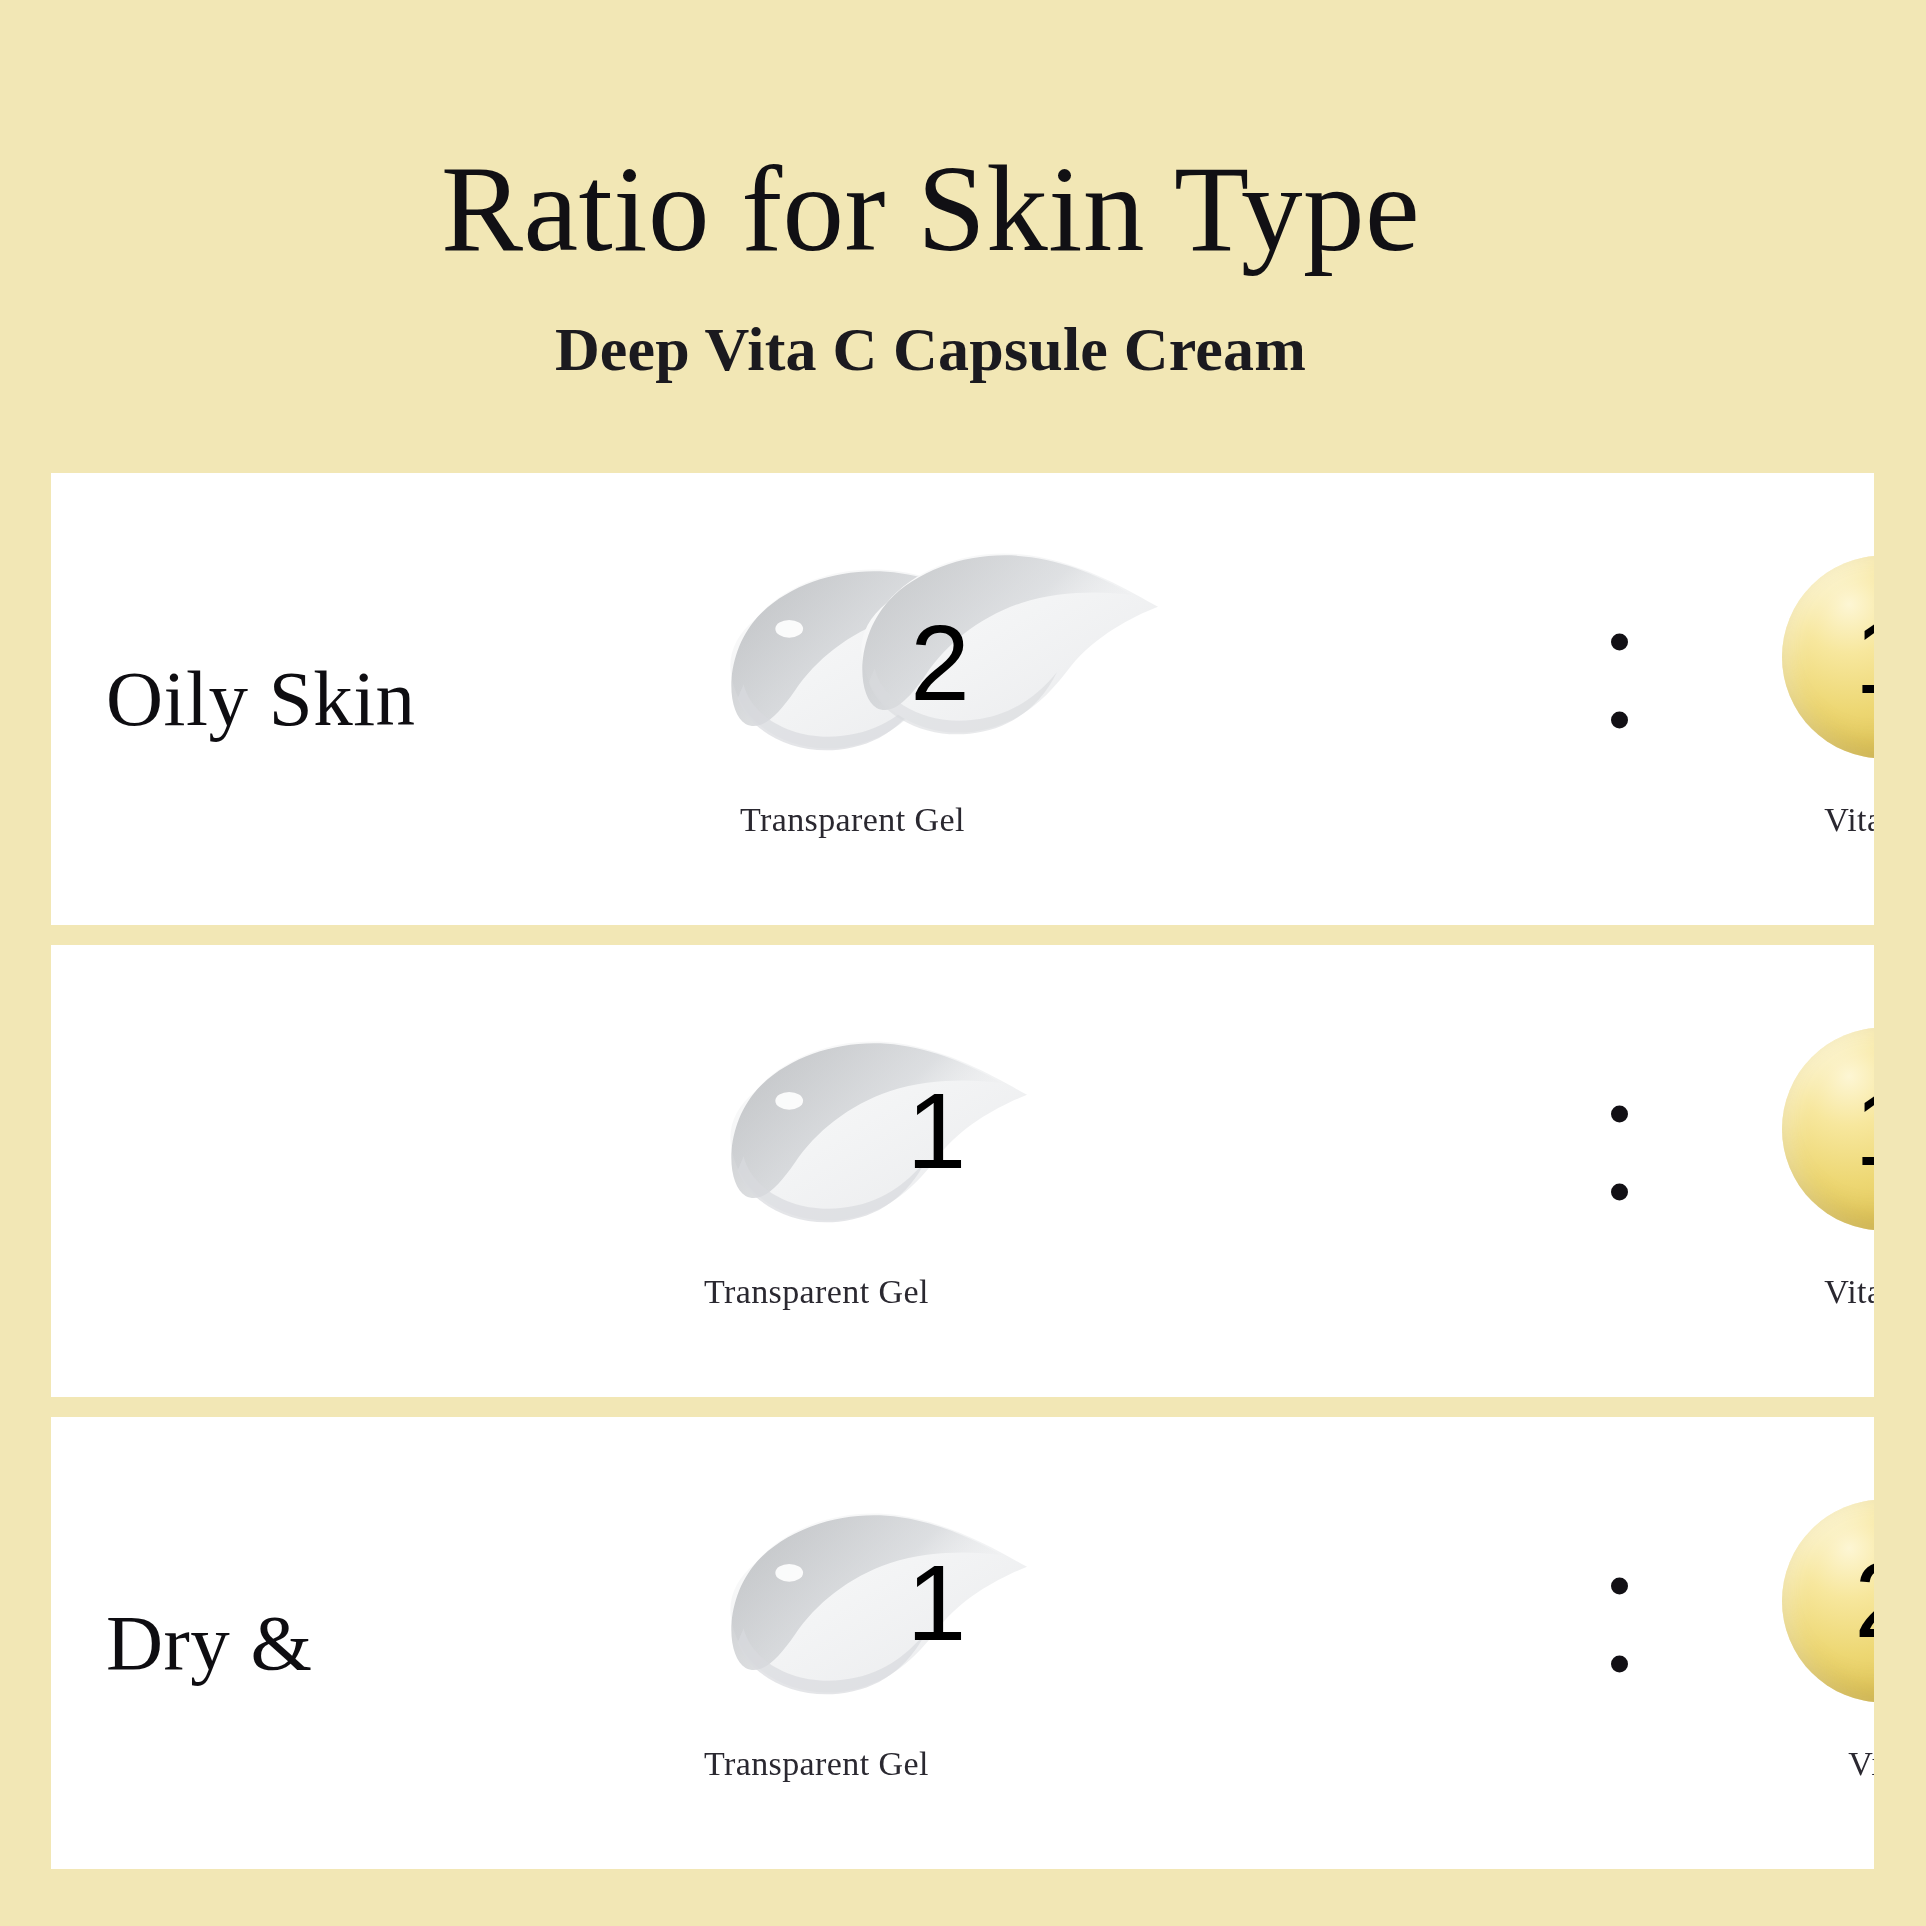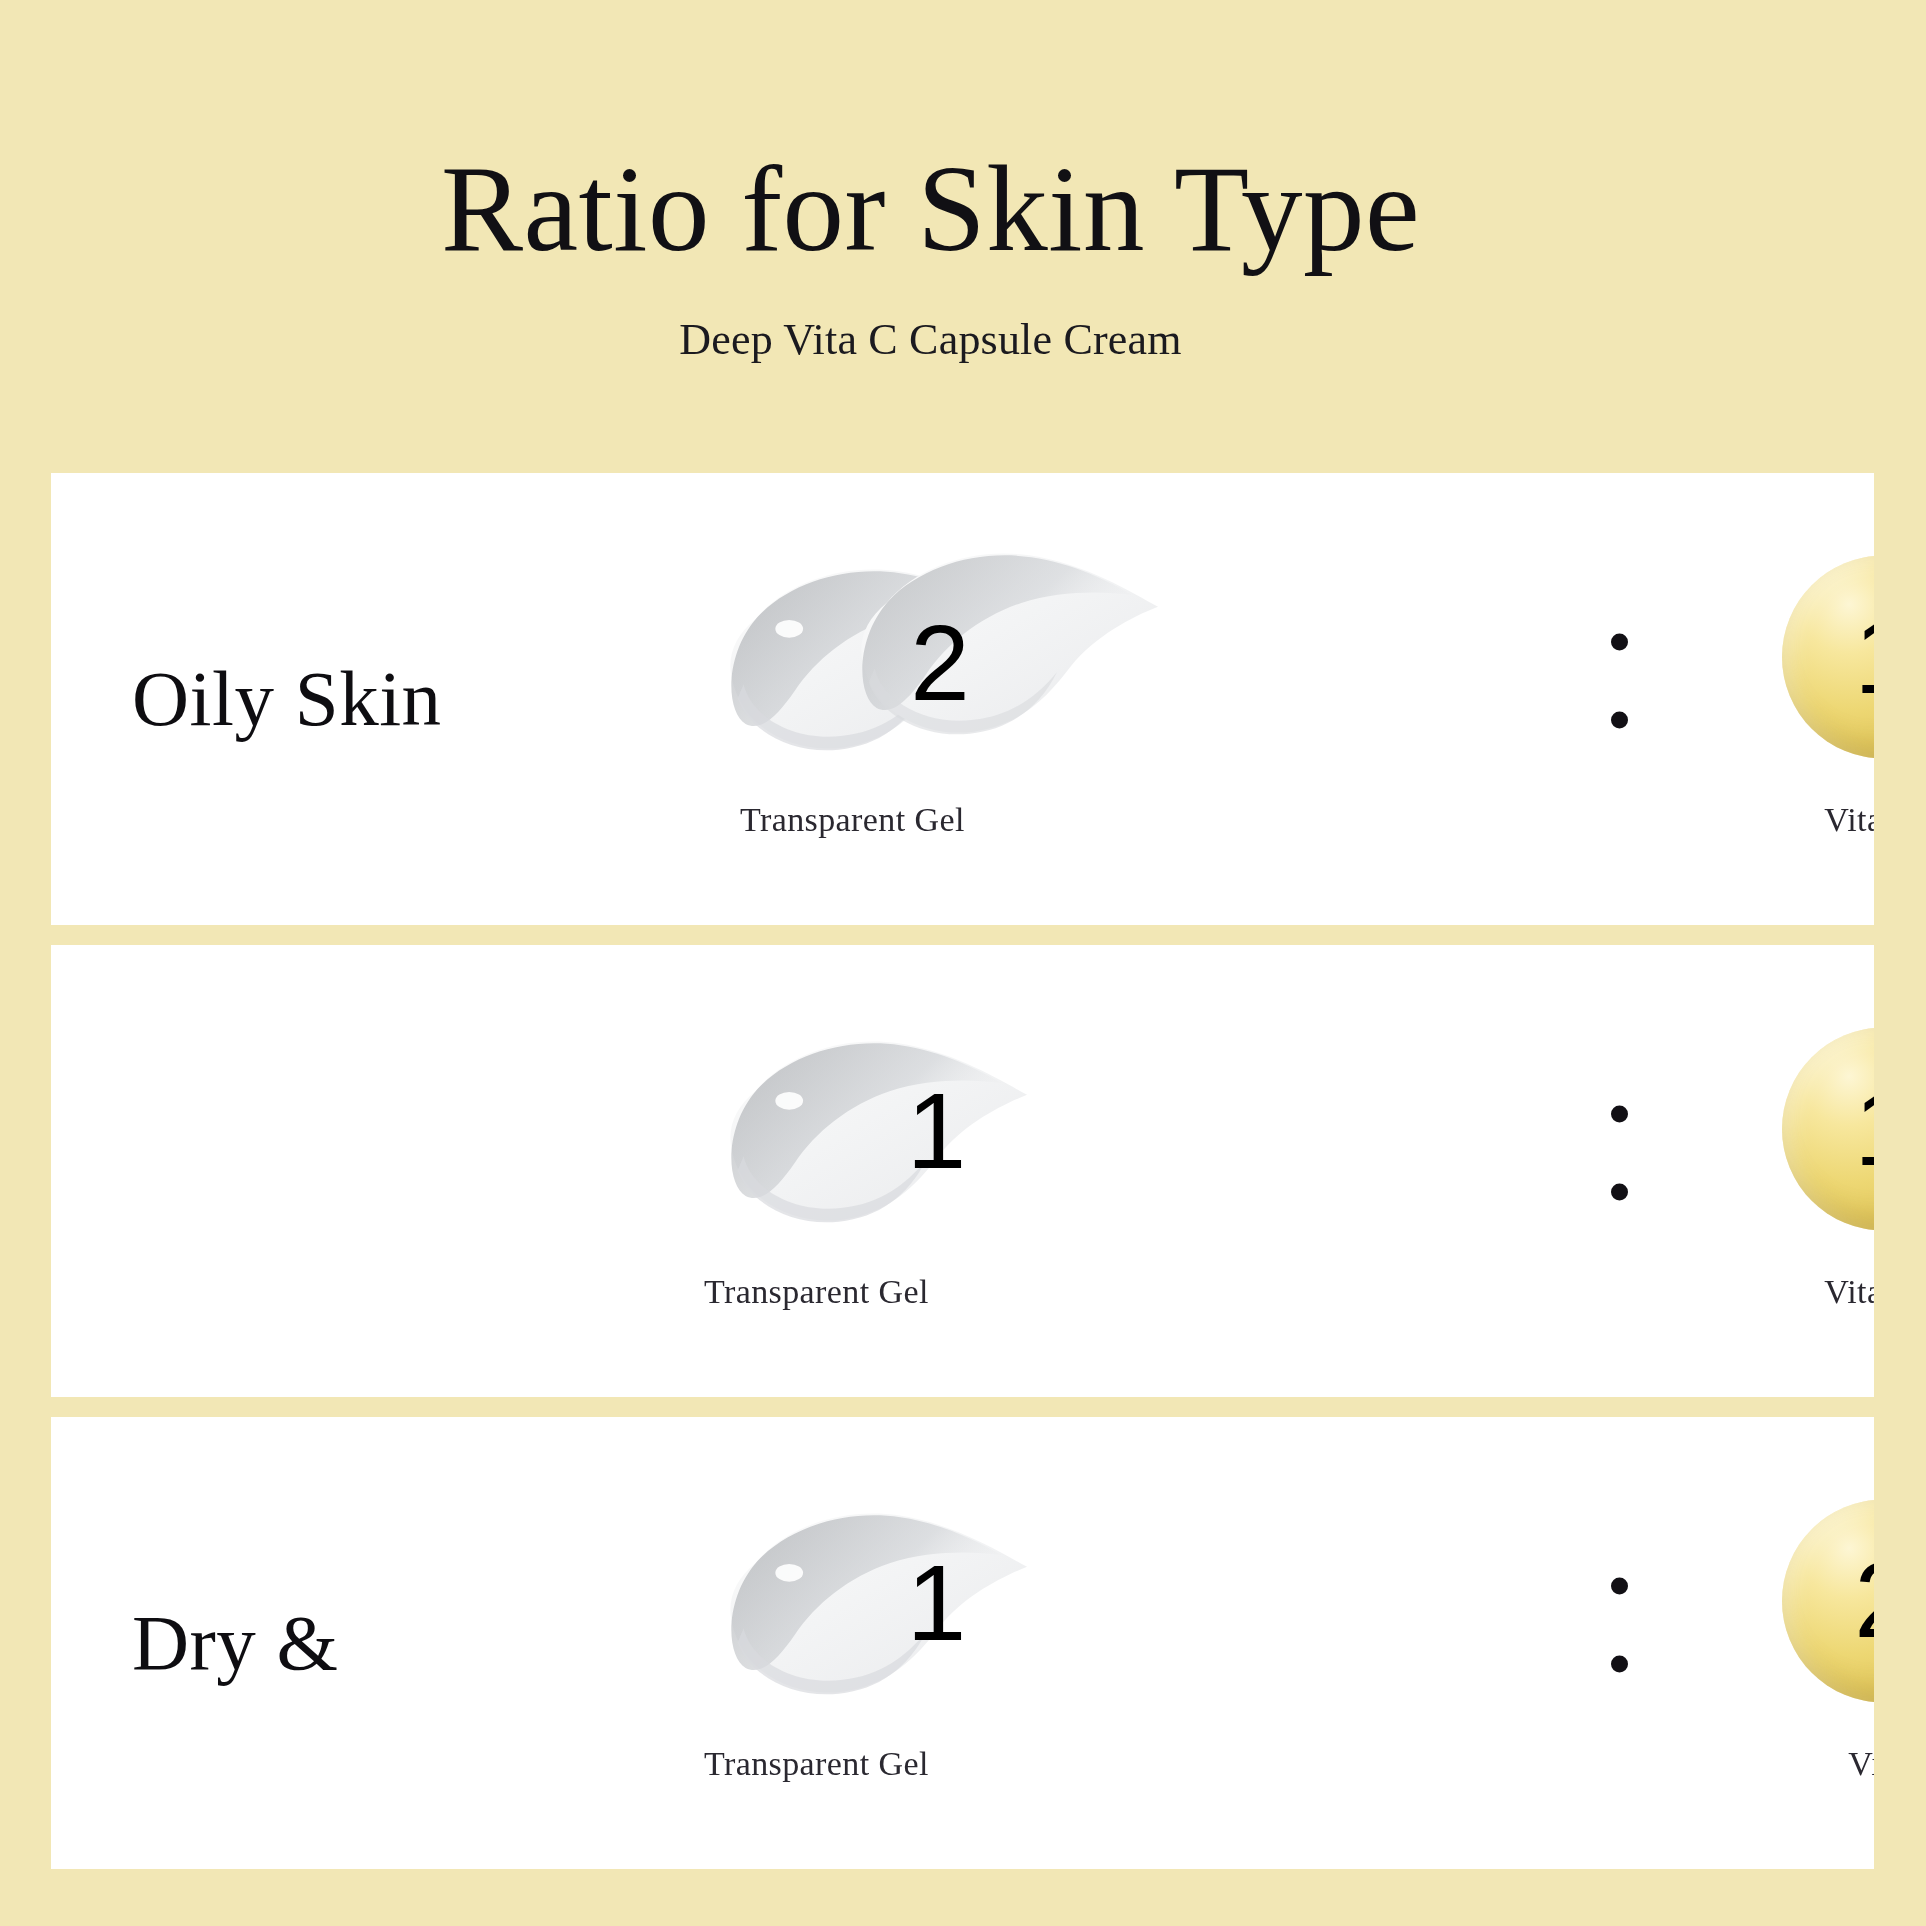--- a/index.html
+++ b/index.html
@@ -38,23 +38,23 @@
     margin-top: 147px;
     font-size: 123px;
     line-height: 1.0;
     font-weight: 400;
     color: #111014;
     letter-spacing: 0.5px;
     white-space: nowrap;
   }
   .subtitle {
     margin-top: 48px;
-    font-size: 44px;
+    font-size: 62px;
     line-height: 1.0;
-    font-weight: 400;
+    font-weight: 700;
     color: #1b1a1f;
     letter-spacing: 0.2px;
     white-space: nowrap;
   }
 
   
   .cards {
     position: absolute;
     left: 51px;
     top: 473px;
@@ -73,21 +73,21 @@
     overflow: hidden;
   }
 
   
   .label-col {
     width: 554px;
     flex: 0 0 554px;
     display: flex;
     flex-direction: column;
     justify-content: center;
-    padding-left: 81px;
+    padding-left: 55px;
     box-sizing: border-box;
   }
   .skin-label {
     font-size: 79px;
     line-height: 1.22;
     color: #0e0d11;
     font-weight: 400;
     letter-spacing: 0.5px;
   }
   .skin-label .ln { display: block; }

